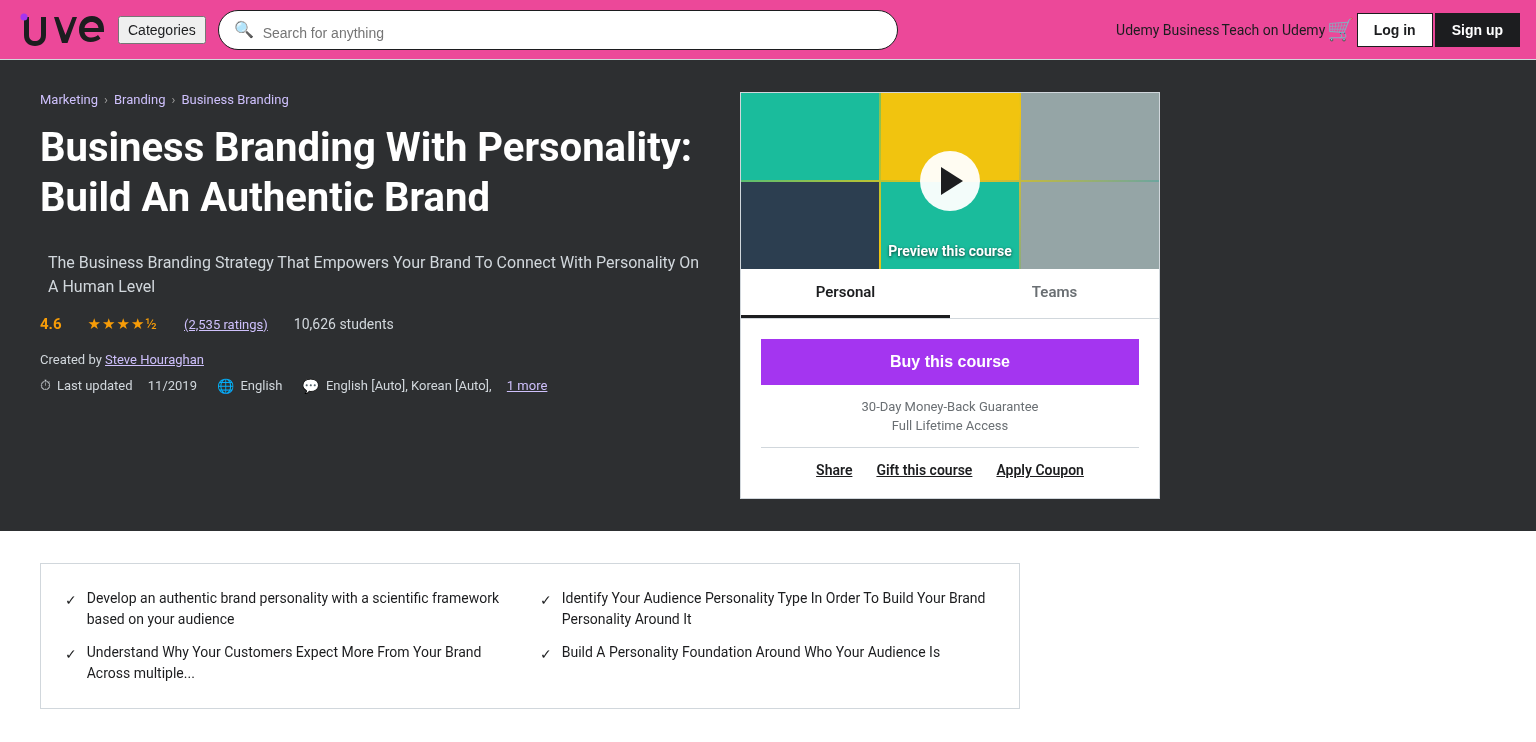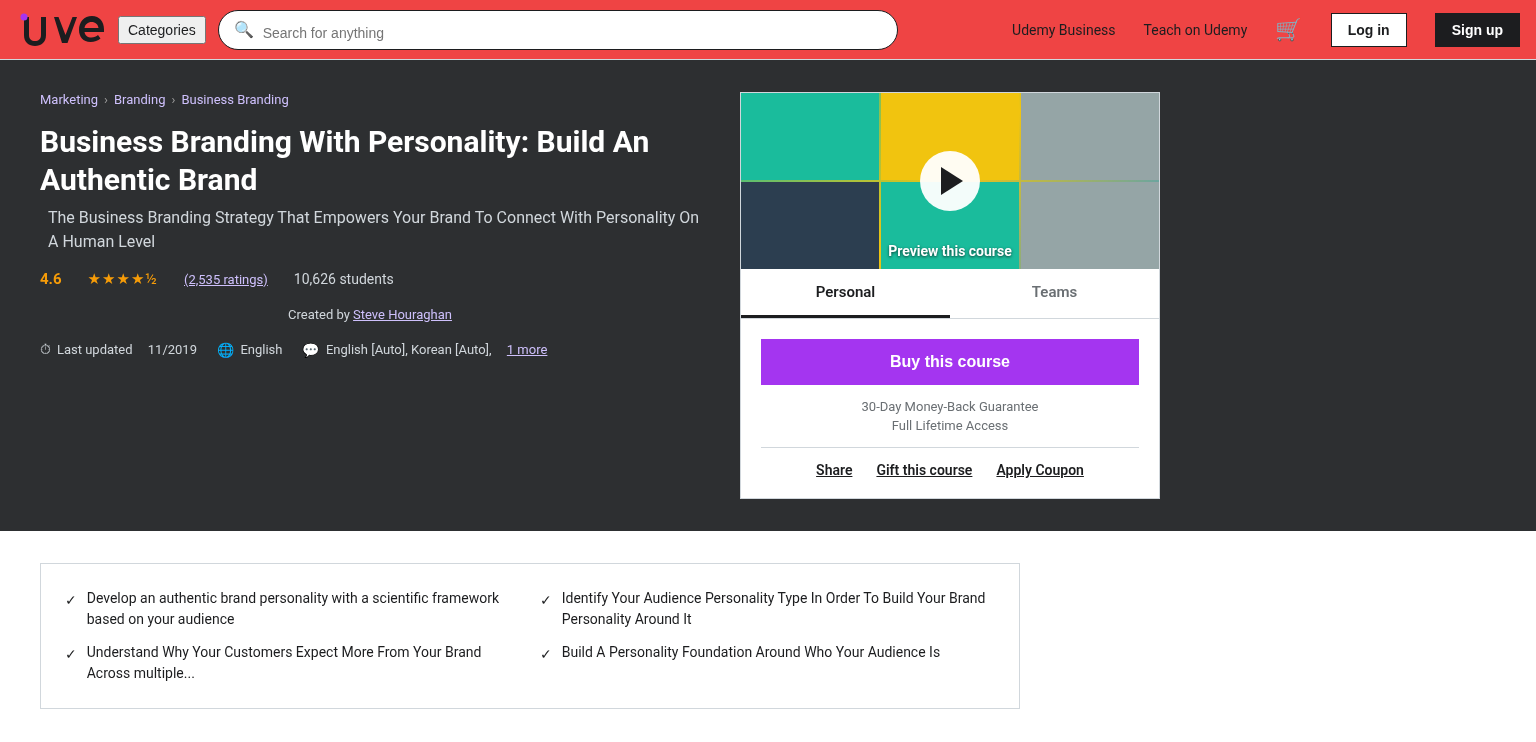--- a/index.html
+++ b/index.html
@@ -2,34 +2,34 @@
 <html><head>
   <meta charset="utf-8">
   <style>
     * { box-sizing: border-box; margin: 0; padding: 0; }
     body { font-family: -apple-system, BlinkMacSystemFont, 'Segoe UI', Roboto, sans-serif; background: #fff; color: #1c1d1f; }
 
     
     .header {
       display: flex; align-items: center; gap: 12px;
       padding: 0 16px; height: 60px;
-      background: #ef4444; border-bottom: 1px solid #d1d7dc;
+      background: #ec4899; border-bottom: 1px solid #d1d7dc;
       position: relative; z-index: 10;
     }
     .logo { display: flex; align-items: center; gap: 4px; cursor: pointer; flex-shrink: 0; }
     .categories-btn { font-size: 14px; color: #1c1d1f; cursor: pointer; white-space: nowrap; padding: 4px 8px; }
     .search-bar {
       flex: 1; max-width: 680px;
       display: flex; align-items: center; gap: 8px;
       border: 1.5px solid #1c1d1f; border-radius: 999px;
       padding: 0 16px; height: 40px; background: #fff;
     }
     .search-icon { color: #6a6f73; font-size: 16px; }
     .search-input { border: none; outline: none; flex: 1; font-size: 14px; color: #6a6f73; background: transparent; margin-top: 7px; }
-    .header-links { display: flex; align-items: center; gap: 28px; margin-left: auto; flex-shrink: 0; }
+    .header-links { display: flex; align-items: center; gap: 2px; margin-left: auto; flex-shrink: 0; }
     .header-link { font-size: 14px; color: #1c1d1f; cursor: pointer; white-space: nowrap; }
     .cart-icon { font-size: 22px; cursor: pointer; color: #1c1d1f; }
     .btn-login {
       border: 1.5px solid #1c1d1f; background: #fff; color: #1c1d1f;
       padding: 8px 16px; font-size: 14px; font-weight: 700;
       cursor: pointer; white-space: nowrap;
     }
     .btn-signup {
       background: #1c1d1f; color: #fff;
       padding: 8px 16px; font-size: 14px; font-weight: 700;
@@ -40,28 +40,28 @@
     .hero {
       background: #2d2f31; color: #fff;
       padding: 32px 24px 32px 40px;
       display: flex; gap: 0;
       min-height: 300px;
     }
     .hero-content { flex: 1; max-width: 700px; padding-right: 40px; }
     .breadcrumb { display: flex; align-items: center; gap: 6px; margin-bottom: 16px; font-size: 13px; }
     .breadcrumb a { color: #cec0fc; cursor: pointer; text-decoration: none; }
     .breadcrumb-sep { color: #9e9e9e; }
-    .course-title { font-size: 30px; font-weight: 700; line-height: 1.25; margin-bottom: 8px; }
+    .course-title { font-size: 40px; font-weight: 700; line-height: 1.25; margin-bottom: 28px; }
     .course-subtitle { font-size: 16px; color: #d1d7dc; line-height: 1.5; margin-bottom: 16px; margin-left: 8px; }
     .rating-row { display: flex; align-items: center; gap: 26px; margin-bottom: 19px; }
     .rating-score { color: #f69c08; font-weight: 700; font-size: 15px; }
     .stars { color: #f69c08; font-size: 15px; letter-spacing: 1px; }
     .rating-count { color: #cec0fc; font-size: 13px; text-decoration: underline; cursor: pointer; }
     .students { font-size: 14px; color: #d1d7dc; }
-    .created-by { font-size: 13px; color: #d1d7dc; margin-bottom: 19px; text-align: center; }
+    .created-by { font-size: 13px; color: #d1d7dc; margin-bottom: 10px; }
     .created-by a { color: #cec0fc; text-decoration: underline; cursor: pointer; }
     .meta-row { display: flex; align-items: center; gap: 20px; font-size: 13px; color: #d1d7dc; flex-wrap: wrap; }
     .meta-item { display: flex; align-items: center; gap: 6px; }
     .meta-icon { font-size: 14px; }
     .more-link { color: #cec0fc; text-decoration: underline; cursor: pointer; }
 
     
     .sidebar-card {
       width: 420px; flex-shrink: 0;
       background: #fff; 

